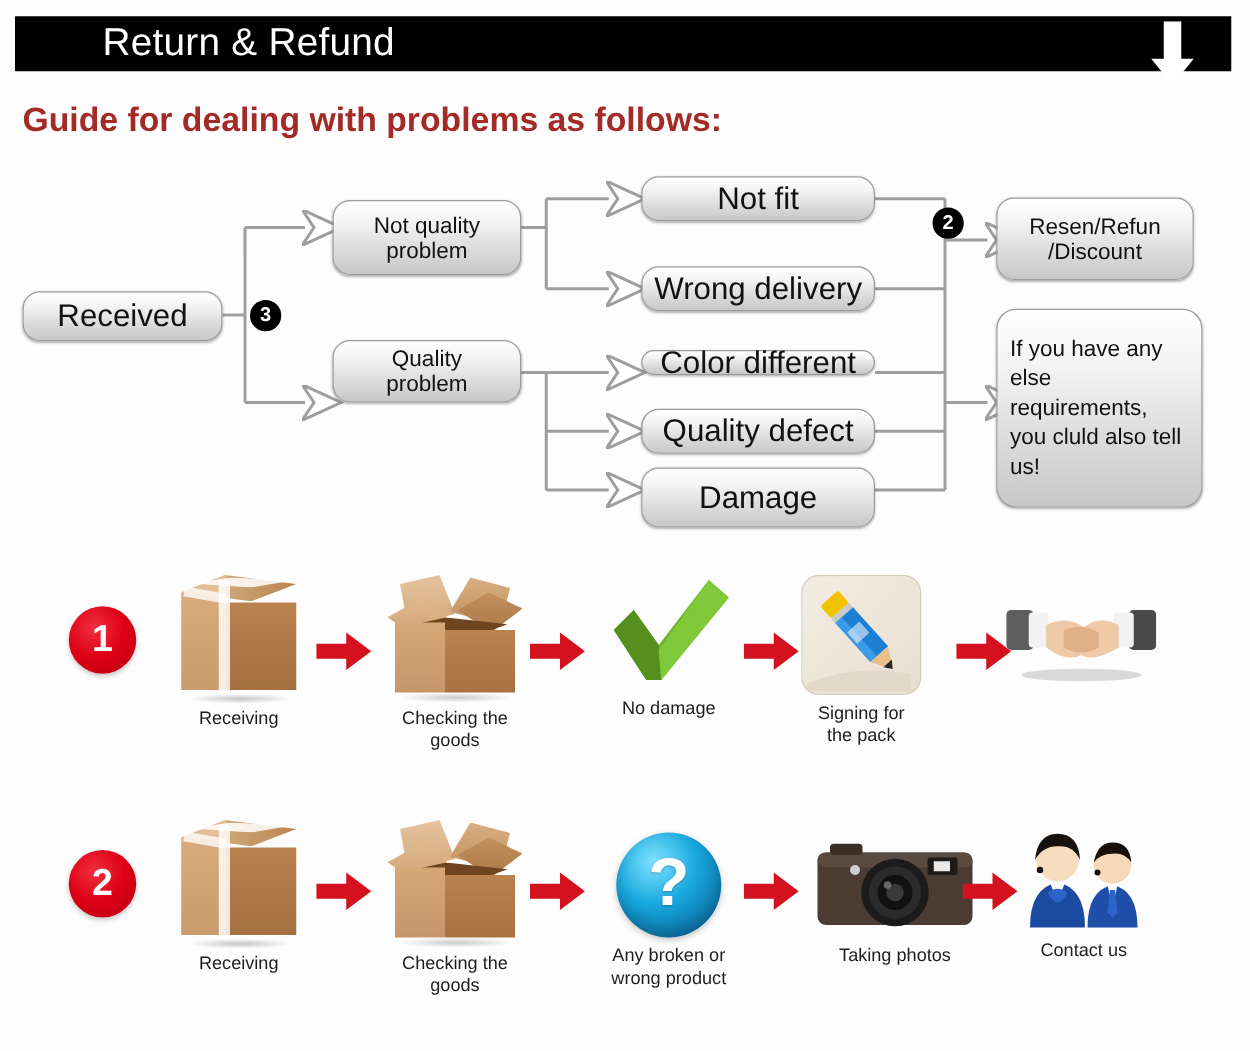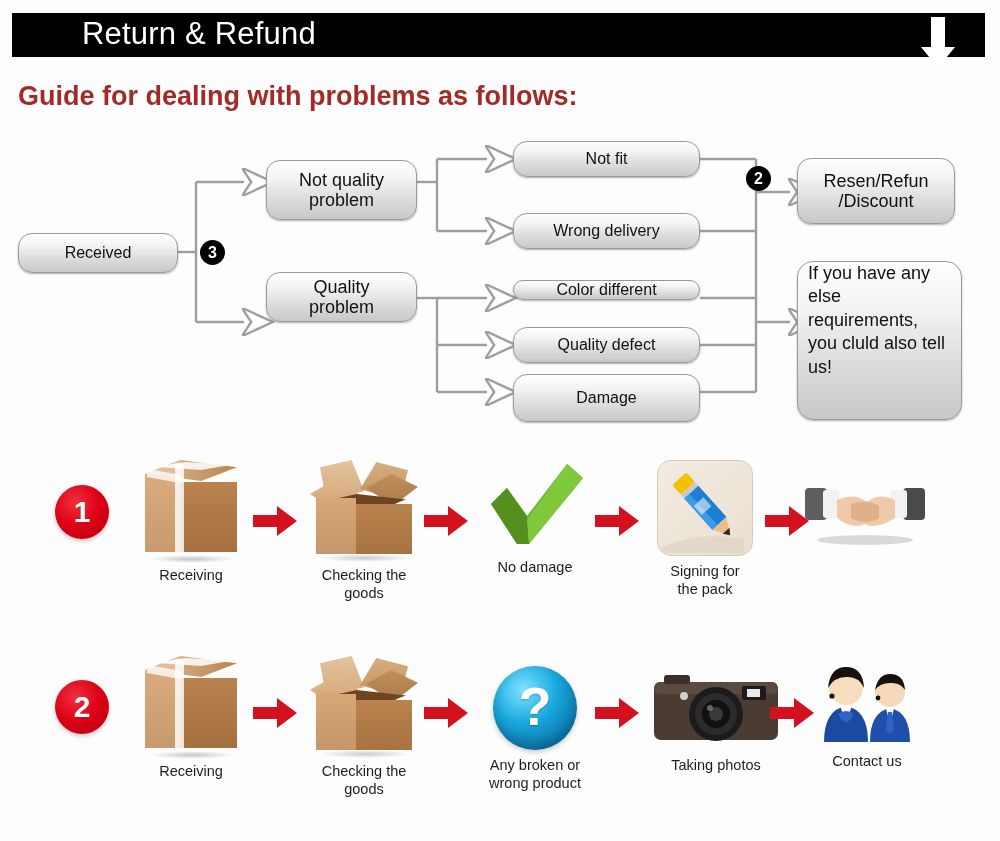--- a/index.html
+++ b/index.html
@@ -54,34 +54,33 @@
     box-sizing: border-box;
     border: 1px solid #9a9a9a;
     border-radius: 14px;
     background: linear-gradient(to bottom, #ffffff 0%, #f4f4f4 28%, #dedede 62%, #c8c8c8 100%);
     box-shadow: 0 1px 2px rgba(0,0,0,0.30);
     display: flex;
     align-items: center;
     justify-content: center;
     text-align: center;
     color: #111;
-    font-size: 16px;
+    font-size: 25px;
     line-height: 1.12;
     padding: 0 6px;
   }
   .node.two-line { font-size: 18px; }
   .node.textblock {
     align-items: flex-start;
     justify-content: flex-start;
     text-align: left;
     font-size: 18px;
     line-height: 1.30;
-    padding: 0 10px;
+    padding: 20px 10px;
     border-radius: 16px;
-    margin-top: 14px;
   }
 
   .marker {
     position: absolute;
     width: 25px; height: 25px;
     border-radius: 50%;
     background: #000;
     color: #fff;
     font-size: 16px;
     font-weight: bold;
@@ -307,21 +306,21 @@
         <polygon points="84,4 100,18 46,84 44,60" fill="#80C93A"></polygon>
       </svg>
     </div>
     <div class="step-label">No damage</div>
   </div>
 
   <svg class="redarrow" style="left:595px; top:44px;" viewBox="0 0 44 34">
     <polygon points="0,11 24,11 24,2 44,17 24,32 24,23 0,23" fill="#D4111E"></polygon>
   </svg>
 
-  <div class="step" style="left:646px; top:0px; width:118px;text-align:center;">
+  <div class="step" style="left:630px; top:0px; width:118px;text-align:center;">
     <div class="step-art pencil-tile">
       <svg width="94" height="94" viewBox="0 0 94 94">
         <path d="M4,86 Q40,70 86,78 L86,92 L4,92 Z" fill="#e0d6c6" opacity="0.8"></path>
         <g transform="rotate(-42 47 47)">
           <rect x="38" y="8" width="19" height="13" rx="2" fill="#F2C200"></rect>
           <rect x="38" y="21" width="19" height="5" fill="#C9C9C9"></rect>
           <rect x="38" y="26" width="19" height="42" fill="#1C7FD4"></rect>
           <rect x="38" y="26" width="7" height="42" fill="#3C9BE8"></rect>
           <rect x="40" y="38" width="13" height="12" fill="#ffffff" opacity="0.55"></rect>
           <polygon points="38,68 57,68 47.5,84" fill="#E8BE8A"></polygon>

